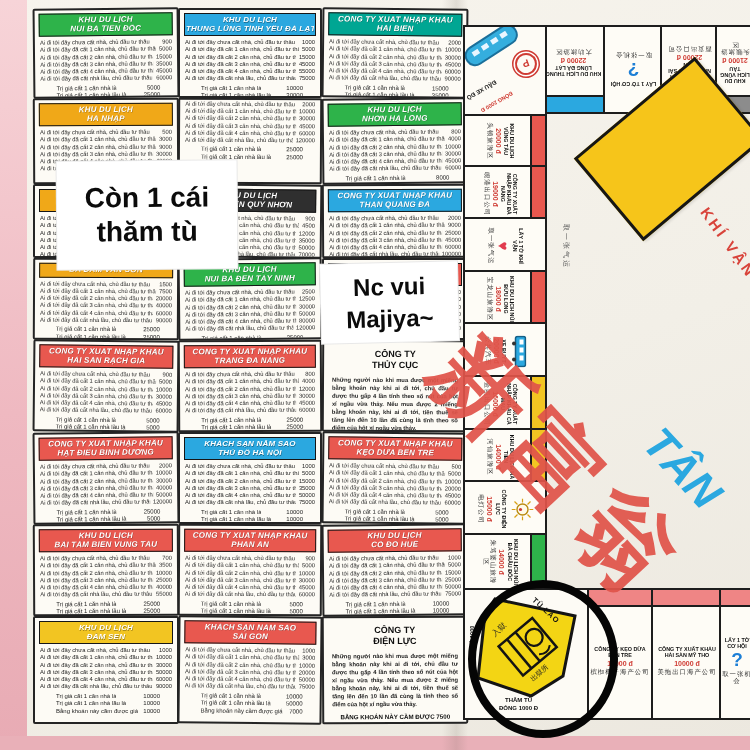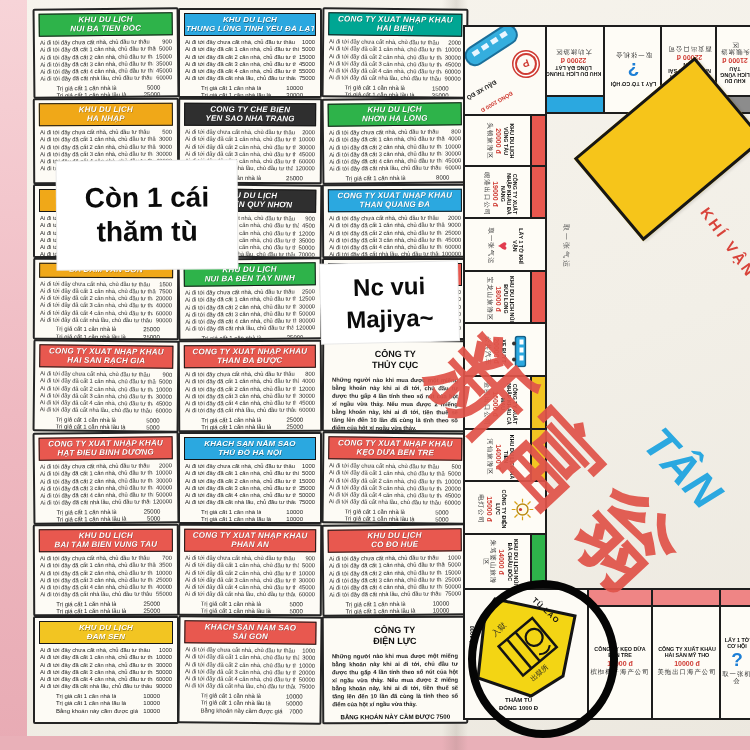--- a/index.html
+++ b/index.html
@@ -251,24 +251,20 @@
               <span class="lv">5000</span>
             </div>
             <div class="cline">
               <span class="lt">Trị giá cất 1 căn nhà lầu là</span>
               <span class="lv">20000</span>
             </div>
           </div>
         </div>
       </div>
       <div class="card" style="left: 178px; top: 98px; width: 140px; height: 82px; transform: rotate(0.3deg);">
-        <div class="chead" style="background: rgb(47, 47, 47);">
-          <div>CÔNG TY CHẾ BIẾN</div>
-          <div>YẾN SÀO NHA TRANG</div>
-        </div>
         <div class="cbody">
           <div class="cline">
             <span class="lt">Ai đi tới đây chưa cất nhà, chủ đầu tư thâu</span>
             <span class="lv">2000</span>
           </div>
           <div class="cline">
             <span class="lt">Ai đi tới đây đã cất 1 căn nhà, chủ đầu tư thâu</span>
             <span class="lv">10000</span>
           </div>
           <div class="cline">
@@ -598,21 +594,21 @@
             <div class="cline">
               <span class="lt">Bằng khoán này cầm được giá</span>
               <span class="lv">3000</span>
             </div>
           </div>
         </div>
       </div>
       <div class="card" style="left: 178px; top: 340px; width: 140px; height: 88px; transform: rotate(-0.3deg);">
         <div class="chead" style="background: rgb(232, 88, 79);">
           <div>CÔNG TY XUẤT NHẬP KHẨU</div>
-          <div>THAN ĐÀ ĐƯỢC</div>
+          <div>TRANG ĐÀ NẴNG</div>
         </div>
         <div class="cbody">
           <div class="cline">
             <span class="lt">Ai đi tới đây chưa cất nhà, chủ đầu tư thâu</span>
             <span class="lv">800</span>
           </div>
           <div class="cline">
             <span class="lt">Ai đi tới đây đã cất 1 căn nhà, chủ đầu tư thâu</span>
             <span class="lv">4000</span>
           </div>

